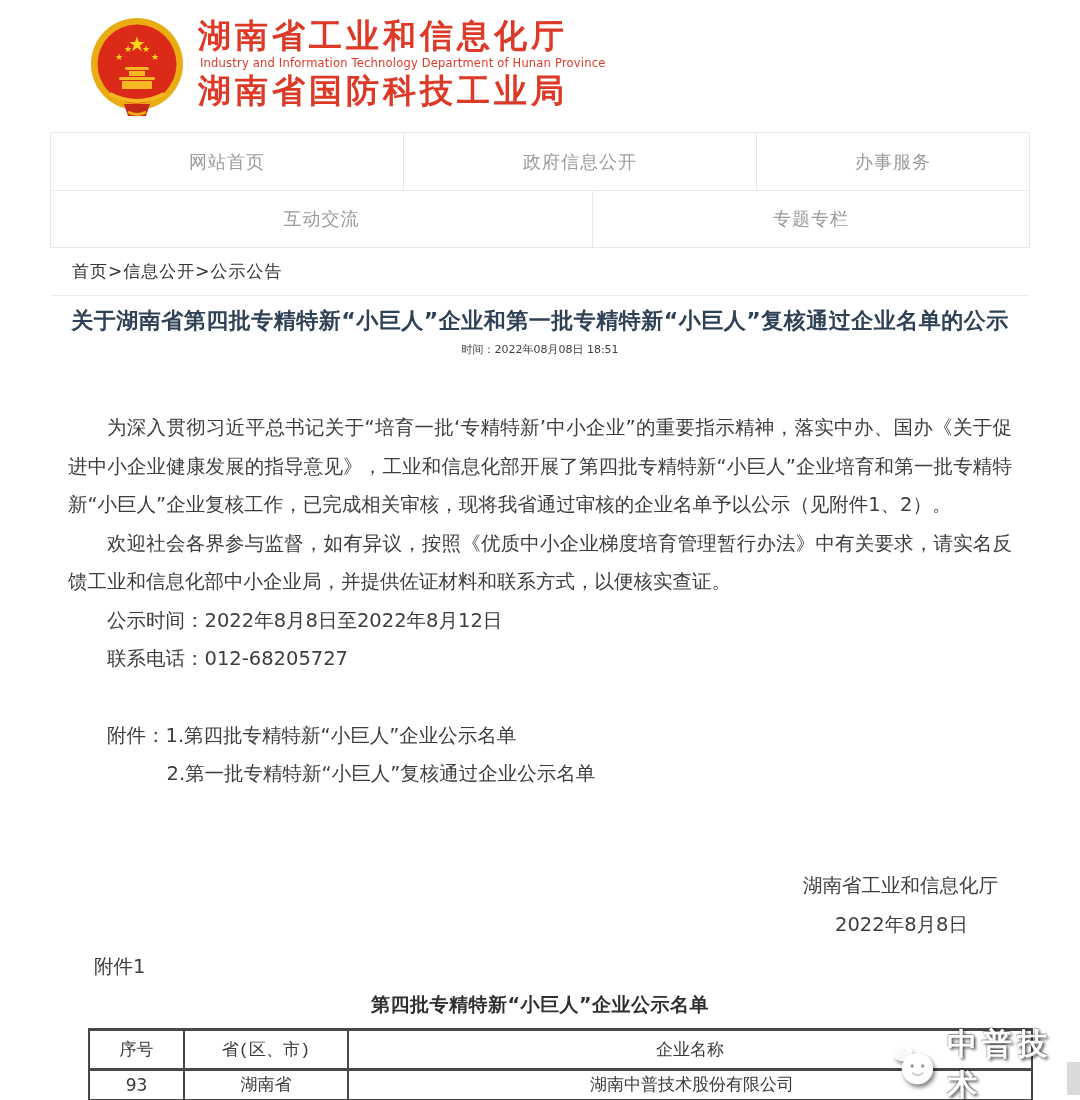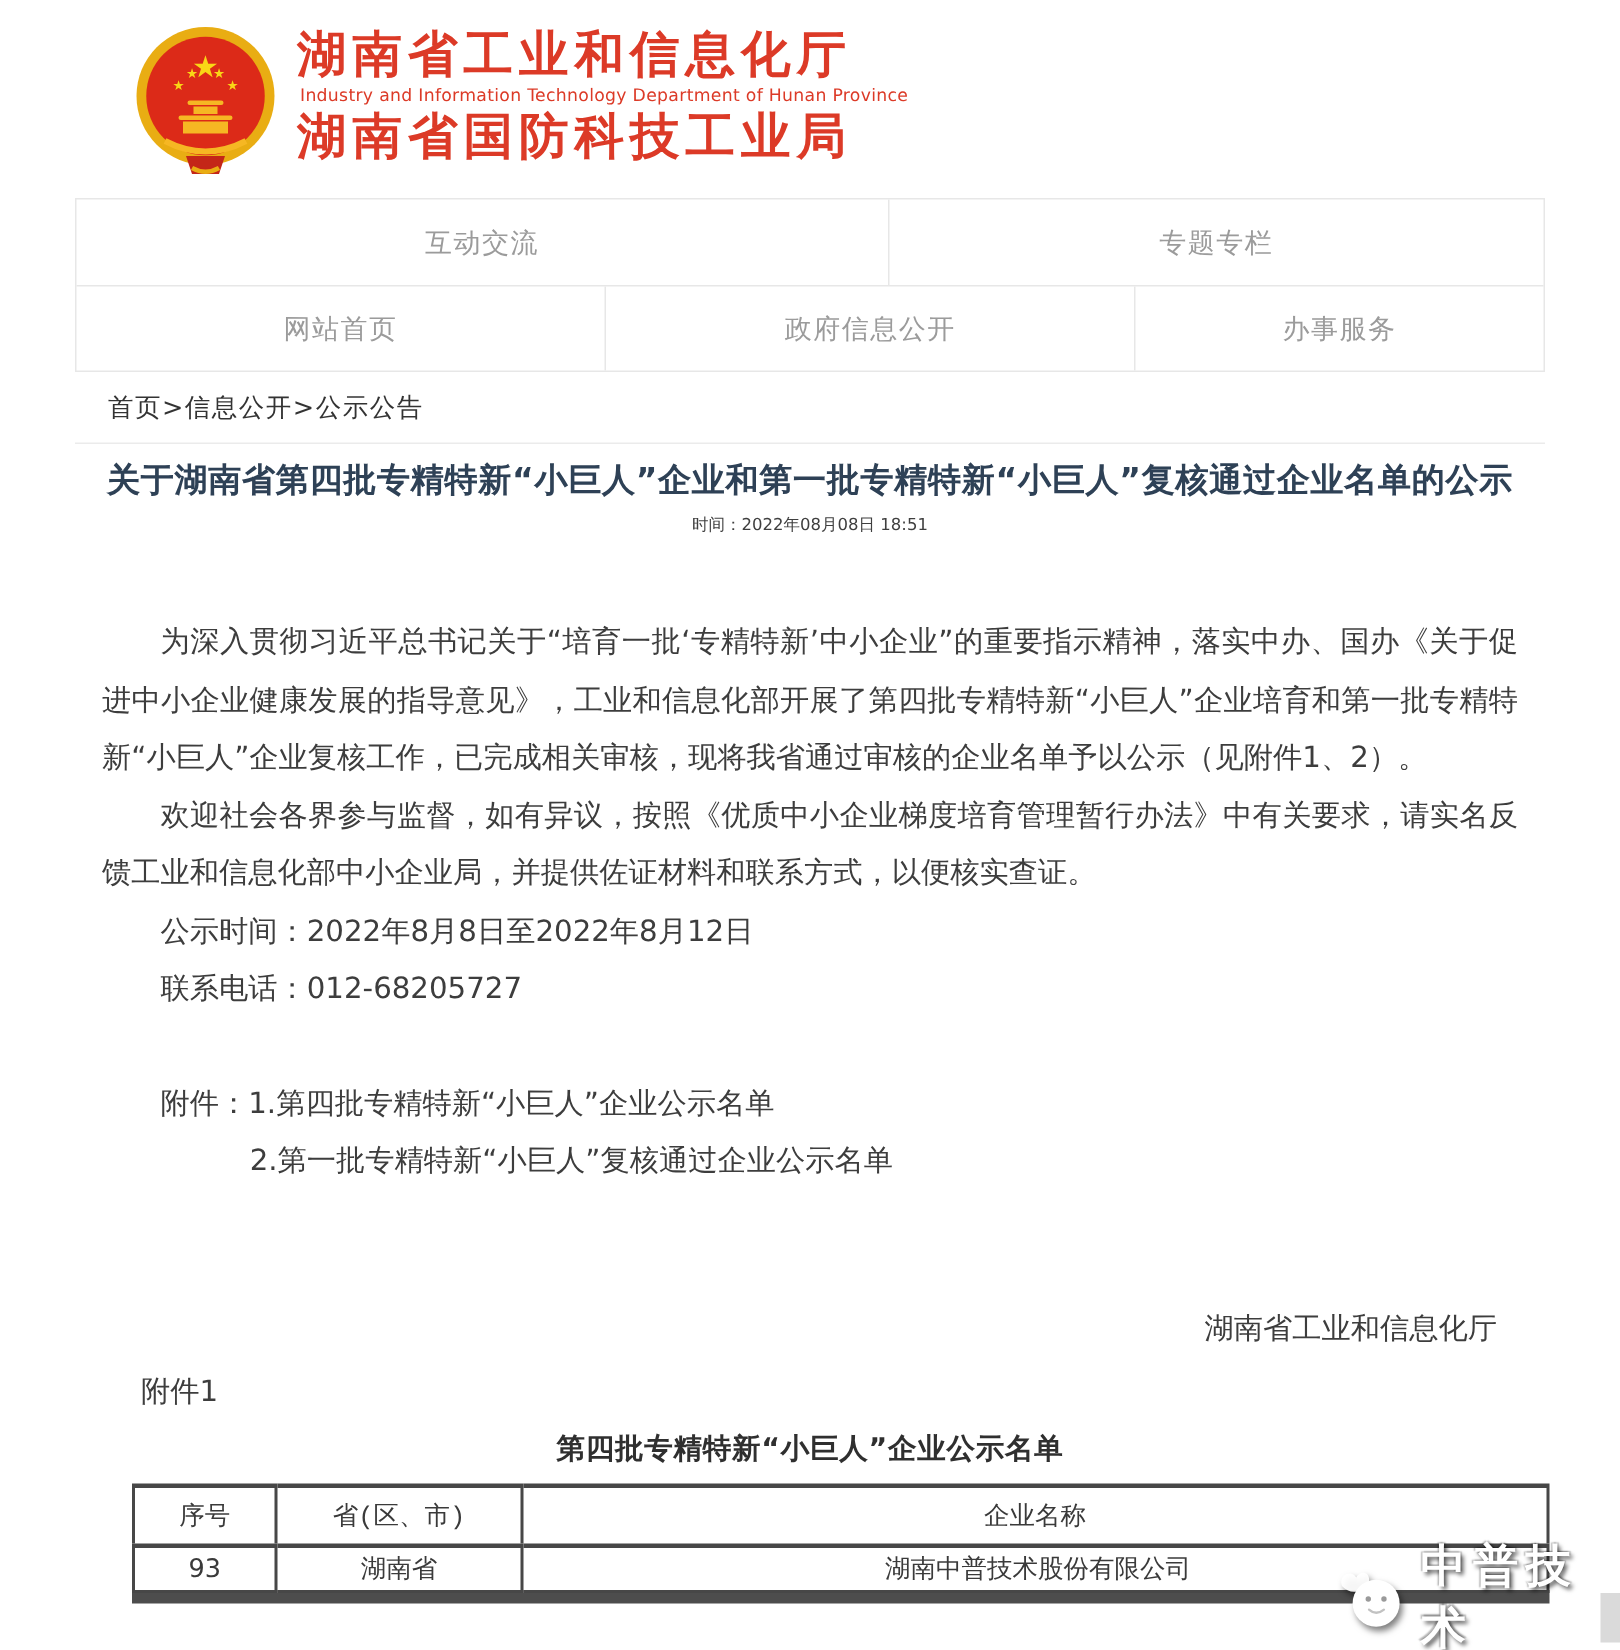--- a/index.html
+++ b/index.html
@@ -95,27 +95,27 @@
     </svg>
     <div class="header-titles">
       <div class="org-cn">湖南省工业和信息化厅</div>
       <div class="org-en">Industry and Information Technology Department of Hunan Province</div>
       <div class="org-cn">湖南省国防科技工业局</div>
     </div>
   </div>
 
   <div class="main-nav">
     <div class="nav-row">
-      <div class="nav-cell r2c1">互动交流</div>
-      <div class="nav-cell r2c2">专题专栏</div>
-    </div>
-    <div class="nav-row">
       <div class="nav-cell r1c1">网站首页</div>
       <div class="nav-cell r1c2">政府信息公开</div>
       <div class="nav-cell r1c3">办事服务</div>
+    </div>
+    <div class="nav-row">
+      <div class="nav-cell r2c1">互动交流</div>
+      <div class="nav-cell r2c2">专题专栏</div>
     </div>
   </div>
 
   <div class="breadcrumb-bar">
     <span class="breadcrumb">首页&gt;信息公开&gt;公示公告</span>
   </div>
 
   <div class="article">
     <div class="doc-title">关于湖南省第四批专精特新“小巨人”企业和第一批专精特新“小巨人”复核通过企业名单的公示</div>
     <div class="doc-time">时间：2022年08月08日 18:51</div>
@@ -126,20 +126,21 @@
       <div class="info-line">公示时间：2022年8月8日至2022年8月12日</div>
       <div class="info-line">联系电话：012-68205727</div>
 
       <div class="att-block">
         <div class="att-line1"><span>附件：</span><span>1.第四批专精特新“小巨人”企业公示名单</span></div>
         <div class="att-line2">2.第一批专精特新“小巨人”复核通过企业公示名单</div>
       </div>
 
       <div class="signature">
         <div class="signature-org">湖南省工业和信息化厅</div>
+        <div class="signature-date">2022年8月8日</div>
       </div>
     </div>
 
     <div class="att1-label">附件1</div>
     <div class="table-title">第四批专精特新“小巨人”企业公示名单</div>
 
     <div class="table-wrap">
       <table class="doc-table">
         <tbody>
             <tr class="head-row">

